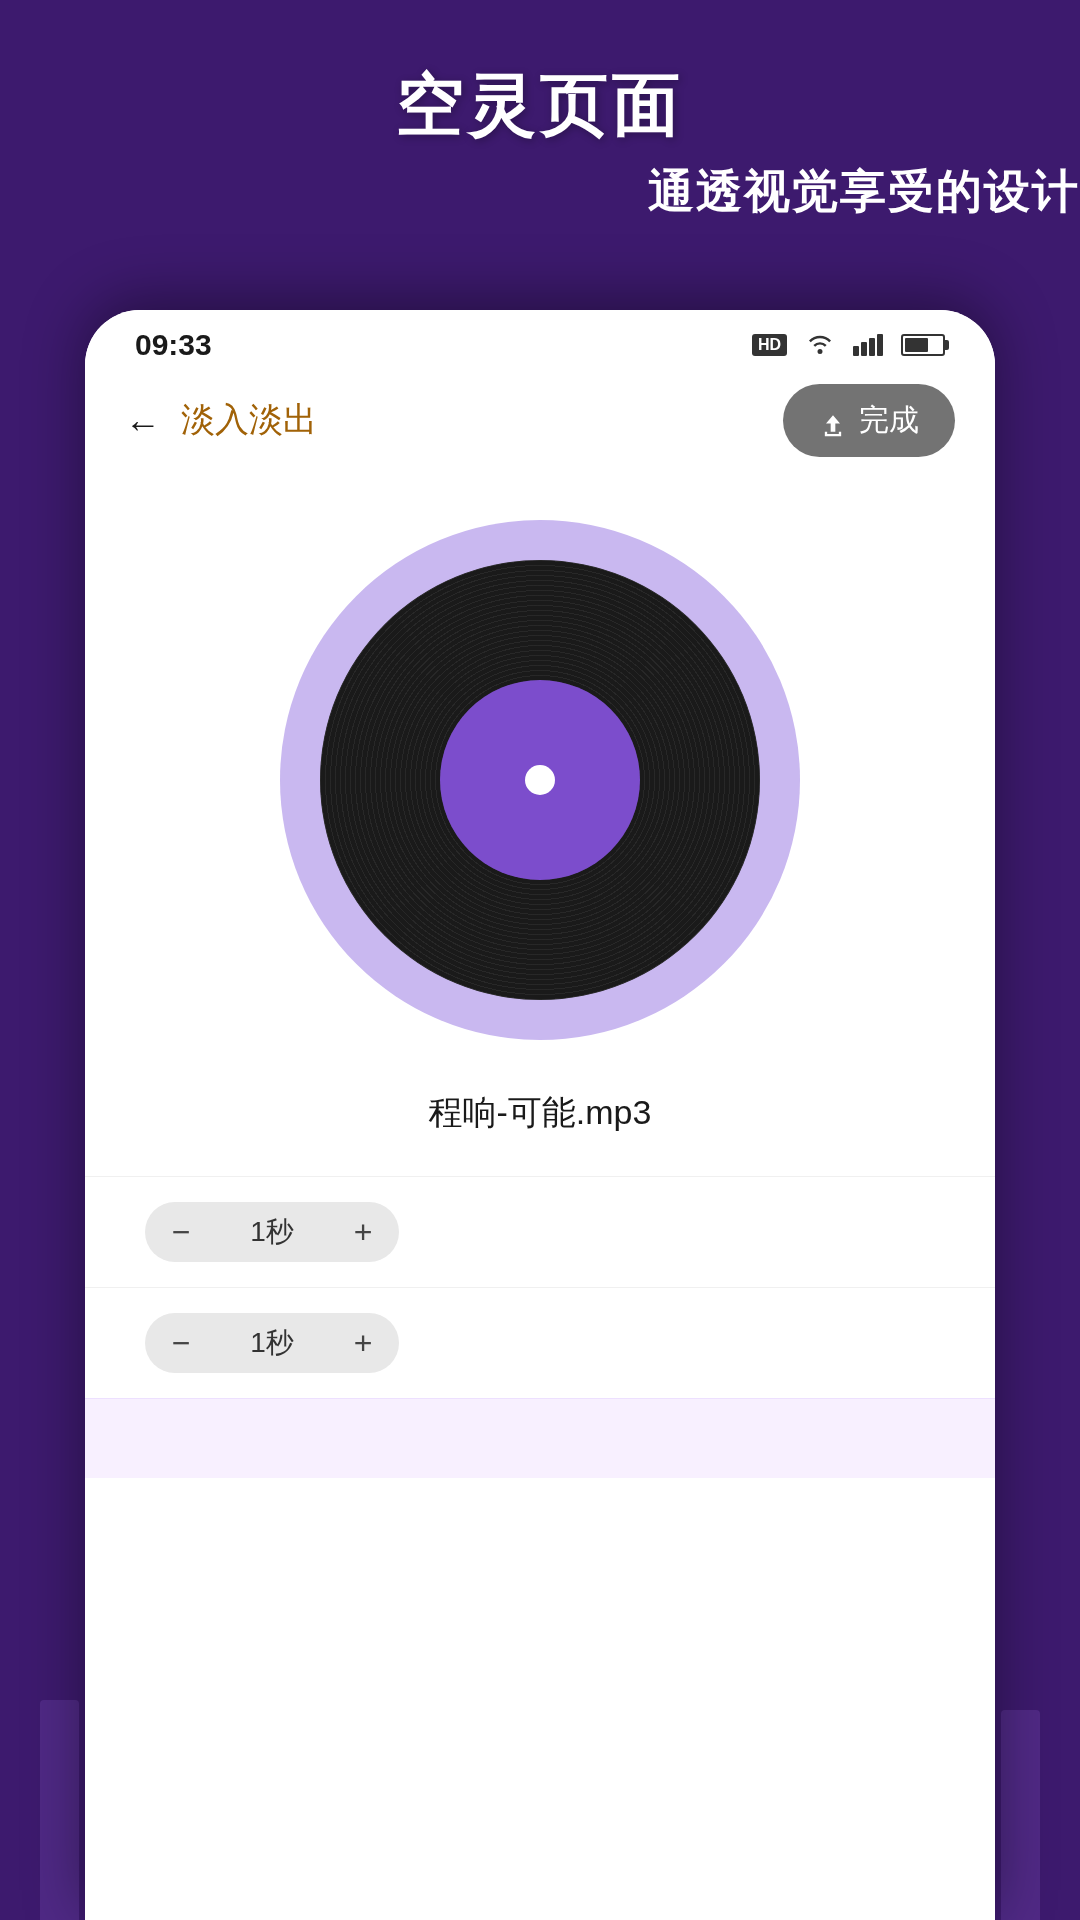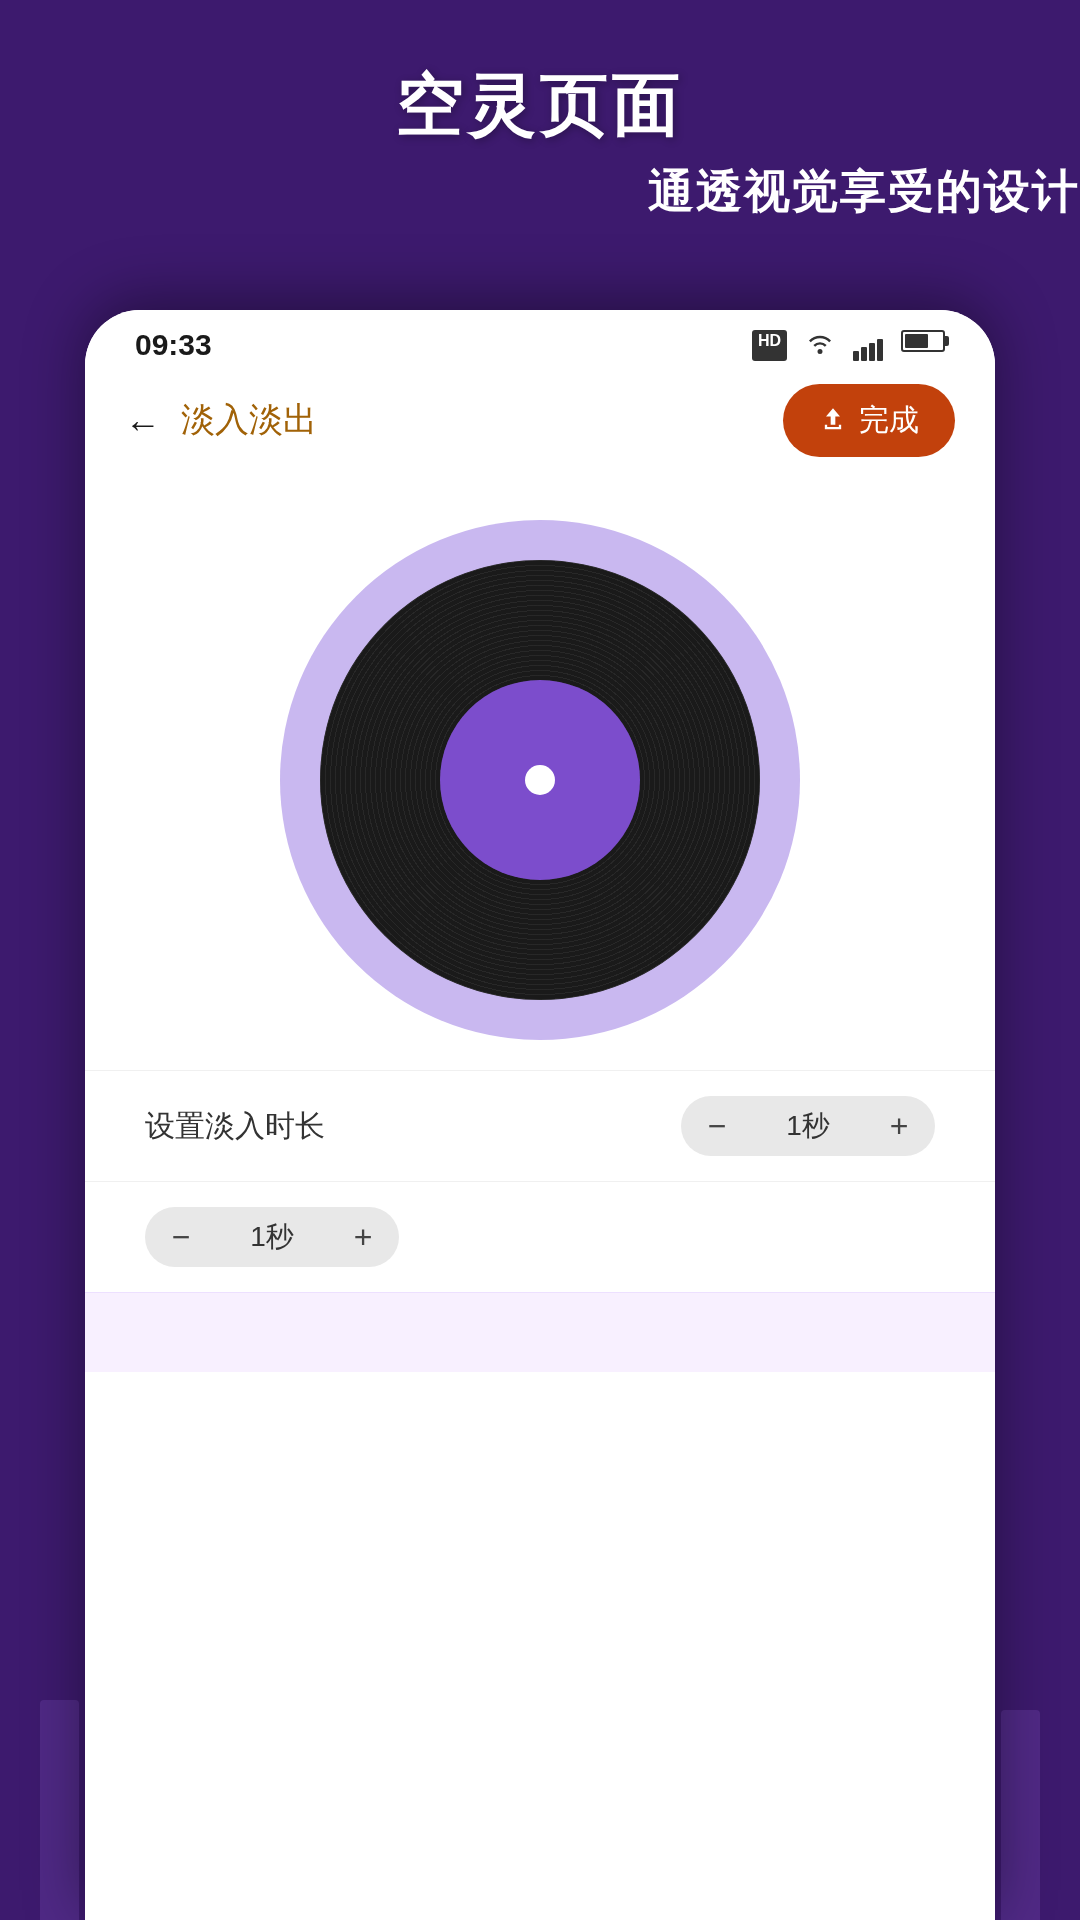--- a/index.html
+++ b/index.html
@@ -90,20 +90,21 @@
     }
 
     .status-time {
       font-size: 30px;
       font-weight: 600;
       color: #1a1a1a;
     }
 
     .status-icons {
       display: flex;
+      align-items: center;
       gap: 18px;
     }
 
     
     .nav-bar {
       height: 80px;
       display: flex;
       align-items: center;
       justify-content: space-between;
       padding: 0 40px;
@@ -122,28 +123,28 @@
       cursor: pointer;
     }
 
     .nav-title {
       font-size: 34px;
       color: #a16207;
       font-weight: 400;
     }
 
     .done-btn {
-      background: #c2410c;
+      background: #737373;
       color: white;
       border: none;
       border-radius: 40px;
       padding: 16px 36px;
       font-size: 30px;
       display: flex;
-      align-items: center;
+      align-items: flex-end;
       gap: 12px;
       cursor: pointer;
     }
 
     
     .content {
       background: white;
       padding: 30px 0;
       display: flex;
       flex-direction: column;
@@ -423,36 +424,36 @@
       <div class="vinyl-outer-ring">
         <div class="vinyl-record">
           <div class="vinyl-grooves"></div>
           <div class="vinyl-label">
             <div class="vinyl-center"></div>
           </div>
         </div>
       </div>
     </div>
 
-
-    <div class="control-row">
-      <span class="control-label">设置淡入时长</span>
-      <div class="control-stepper">
-        <button class="stepper-btn minus">−</button>
-        <div class="stepper-value">1秒</div>
-        <button class="stepper-btn plus">+</button>
-      </div>
-    </div>
+    <div class="song-title">程响-可能.mp3</div>
 
     <div class="control-row">
       <div class="control-stepper">
         <button class="stepper-btn minus">−</button>
         <div class="stepper-value">1秒</div>
         <button class="stepper-btn plus">+</button>
       </div>
     </div>
 
+    <div class="control-row">
+      <div class="control-stepper">
+        <button class="stepper-btn minus">−</button>
+        <div class="stepper-value">1秒</div>
+        <button class="stepper-btn plus">+</button>
+      </div>
+    </div>
+
     <div class="bottom-bar">
     </div>
 
   </div>
 
 </div>
 
 </body></html>

